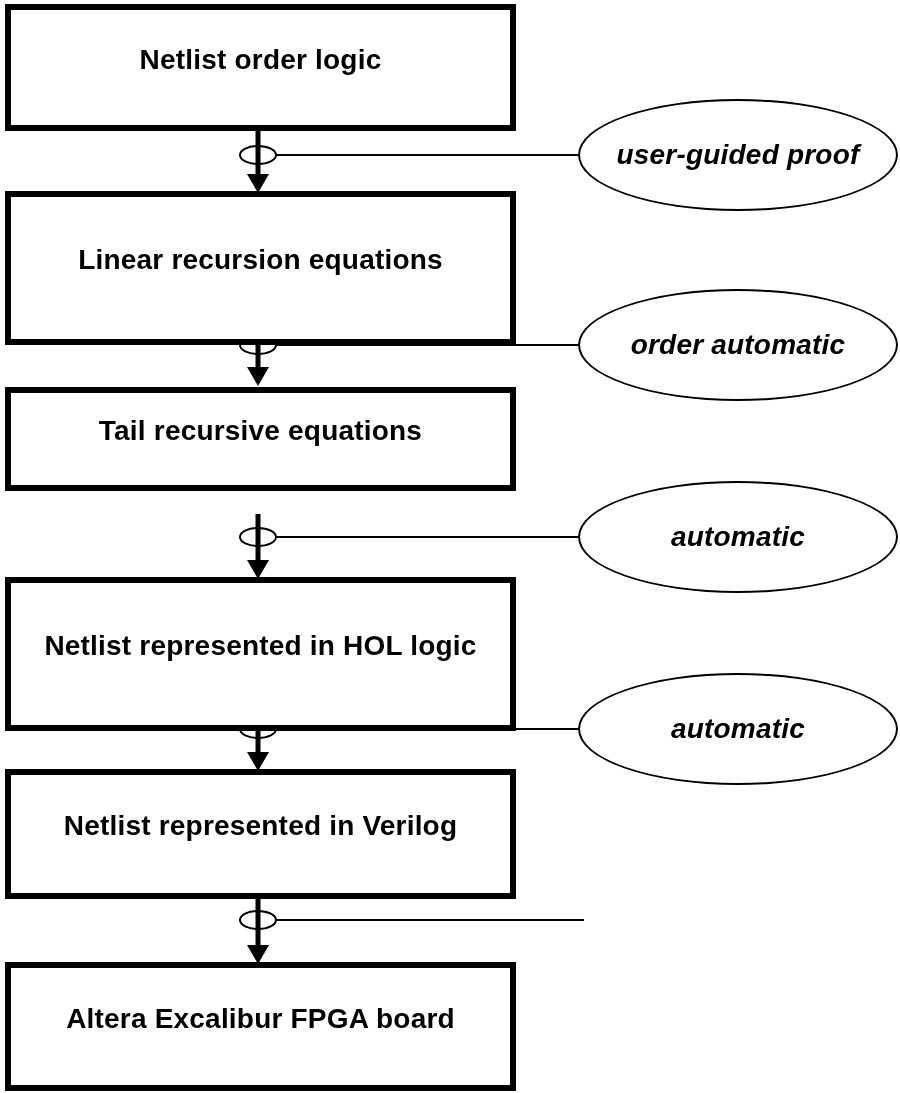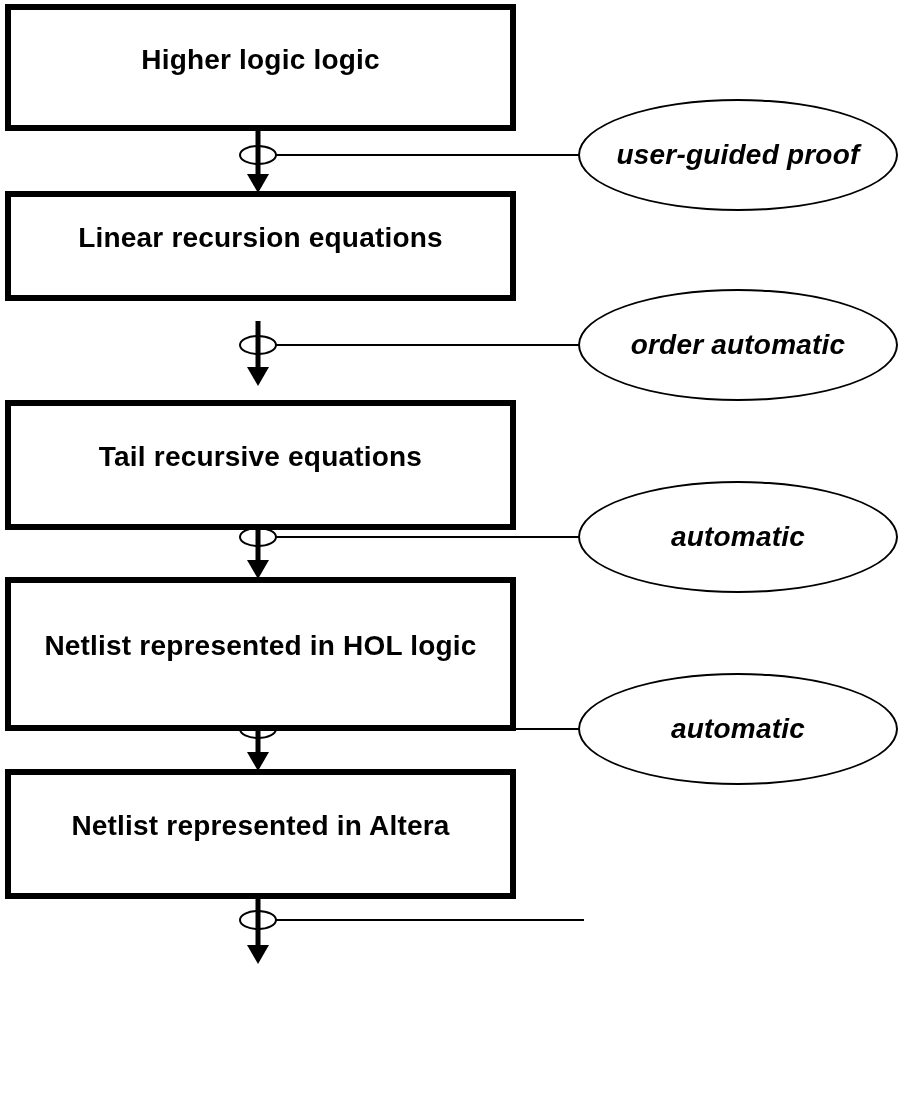--- a/index.html
+++ b/index.html
@@ -102,39 +102,42 @@
 
     <g>
       <line x1="258" y1="899" x2="258" y2="949" stroke-width="5"></line>
       <polygon points="247,945 269,945 258,964"></polygon>
       <ellipse cx="258" cy="920" rx="18" ry="9" fill="none" stroke-width="2"></ellipse>
       <line x1="276" y1="920" x2="584" y2="920" stroke-width="2"></line>
     </g>
   </svg>
 
   <div class="stage-box" style="top:4px;height:127px">
-    <span>Higher logic logic</span>
+    <span>Netlist order logic</span>
   </div>
 
-  <div class="stage-box" style="top:191px;height:110px">
+  <div class="stage-box" style="top:191px;height:154px">
     <span>Linear recursion equations</span>
   </div>
 
-  <div class="stage-box" style="top:400px;height:130px">
+  <div class="stage-box" style="top:387px;height:104px">
     <span>Tail recursive equations</span>
   </div>
 
   <div class="stage-box" style="top:577px;height:154px">
     <span>Netlist represented in HOL logic</span>
   </div>
 
   <div class="stage-box" style="top:769px;height:130px">
-    <span>Netlist represented in Altera</span>
+    <span>Netlist represented in Verilog</span>
   </div>
 
+  <div class="stage-box" style="top:962px;height:129px">
+    <span>Altera Excalibur FPGA board</span>
+  </div>
 
   <div class="transition-oval" style="top:99px">
     <span>user-guided proof</span>
   </div>
 
   <div class="transition-oval" style="top:289px">
     <span>order automatic</span>
   </div>
 
   <div class="transition-oval" style="top:481px">

